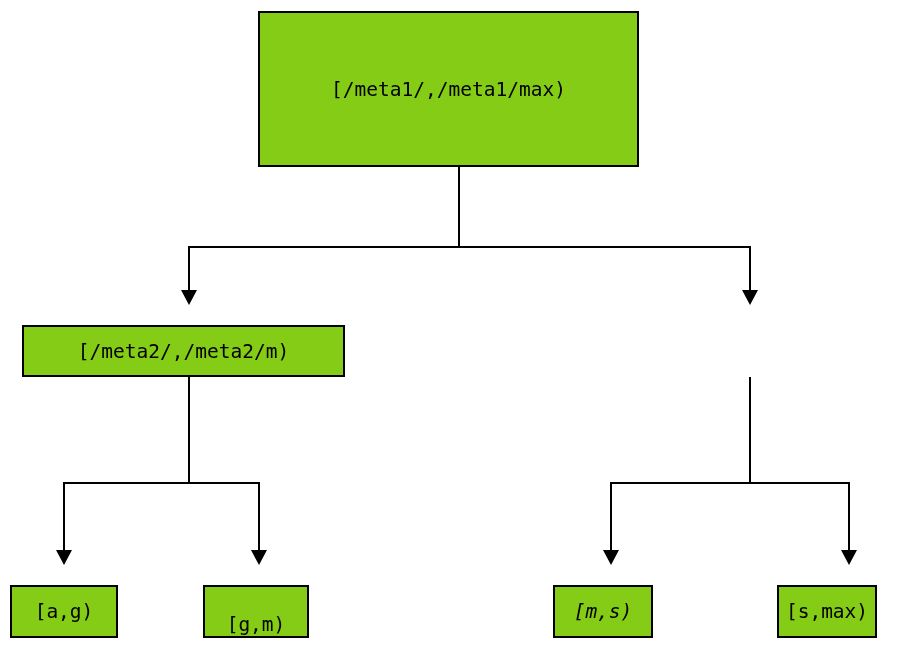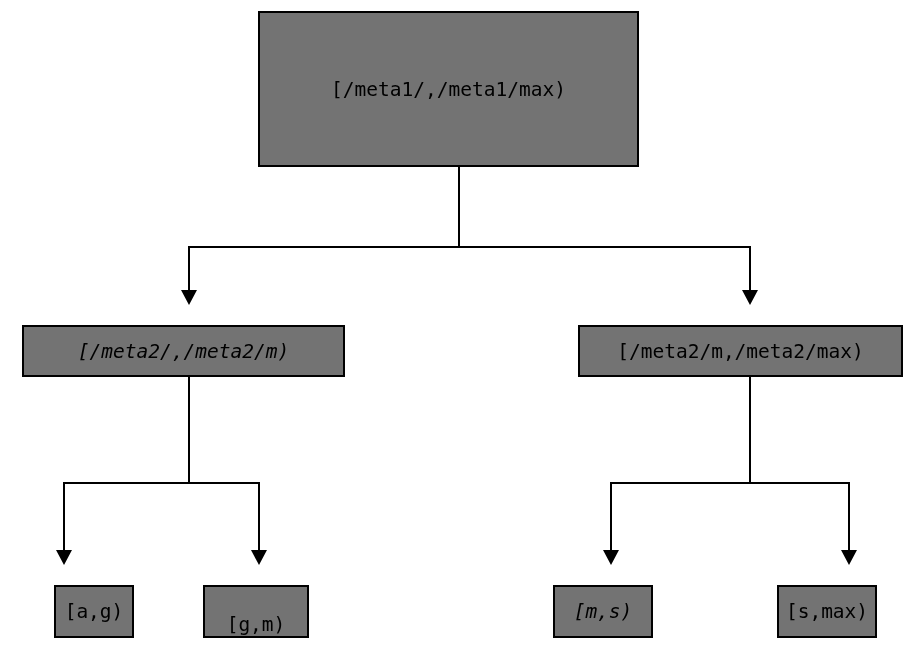--- a/index.html
+++ b/index.html
@@ -13,21 +13,21 @@
   #canvas {
     position: relative;
     width: 912px;
     height: 652px;
     background: #ffffff;
     overflow: hidden;
   }
   .node {
     position: absolute;
     box-sizing: border-box;
-    background: #737373;
+    background: #84cc16;
     border: 2px solid #000000;
     display: flex;
     align-items: center;
     justify-content: center;
     color: #000000;
     font-family: "DejaVu Sans Mono", "Liberation Mono", monospace;
     letter-spacing: 0px;
     white-space: nowrap;
   }
   .node-root {
@@ -35,29 +35,29 @@
     top: 11px;
     width: 381px;
     height: 156px;
     font-size: 19.5px;
   }
   .node-mid {
     top: 325px;
     height: 52px;
     font-size: 19.5px;
   }
-  .node-mid-left  { left: 22px;  width: 323px; font-style: italic; }
+  .node-mid-left  { left: 22px;  width: 323px; }
   .node-mid-right { left: 578px; width: 325px; }
 
   .node-leaf {
     top: 585px;
     height: 53px;
     font-size: 19.5px;
   }
-  .leaf-1 { left: 10px;  width: 80px; margin-left: 44px;  }
+  .leaf-1 { left: 10px;  width: 108px;  }
   .leaf-2 { left: 203px; width: 106px; align-items: flex-end;  }
   .leaf-3 { left: 553px; width: 100px; font-style: italic; }
   .leaf-4 { left: 777px; width: 100px; }
 
   
   .vline {
     position: absolute;
     width: 2px;
     background: #000000;
   }
@@ -105,23 +105,20 @@
 <div id="canvas">
 
   <div class="node node-root">
     <span>[/meta1/,/meta1/max)</span>
   </div>
 
   <div class="node node-mid node-mid-left">
     <span>[/meta2/,/meta2/m)</span>
   </div>
 
-  <div class="node node-mid node-mid-right">
-    <span>[/meta2/m,/meta2/max)</span>
-  </div>
 
   <div class="node node-leaf leaf-1">
     <span>[a,g)</span>
   </div>
 
   <div class="node node-leaf leaf-2">
     <span>[g,m)</span>
   </div>
 
   <div class="node node-leaf leaf-3">

